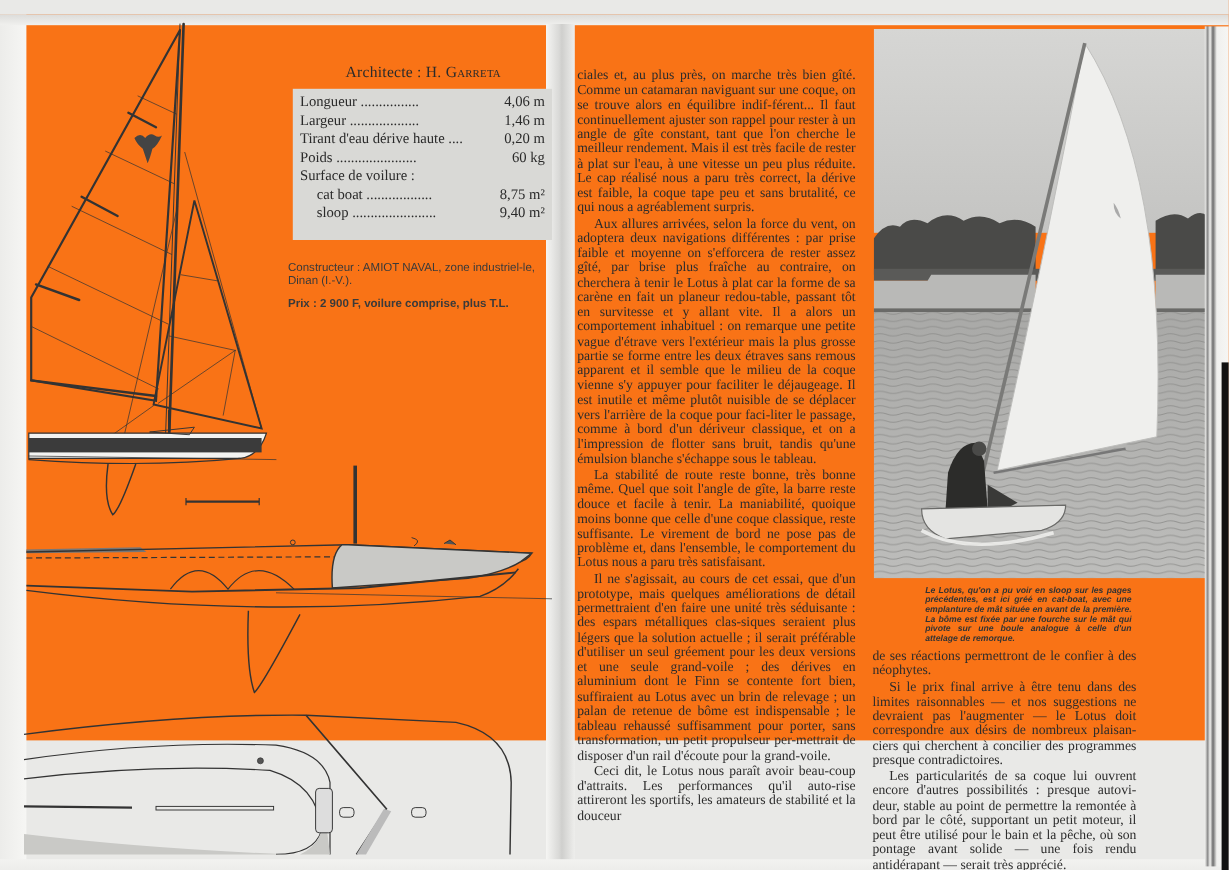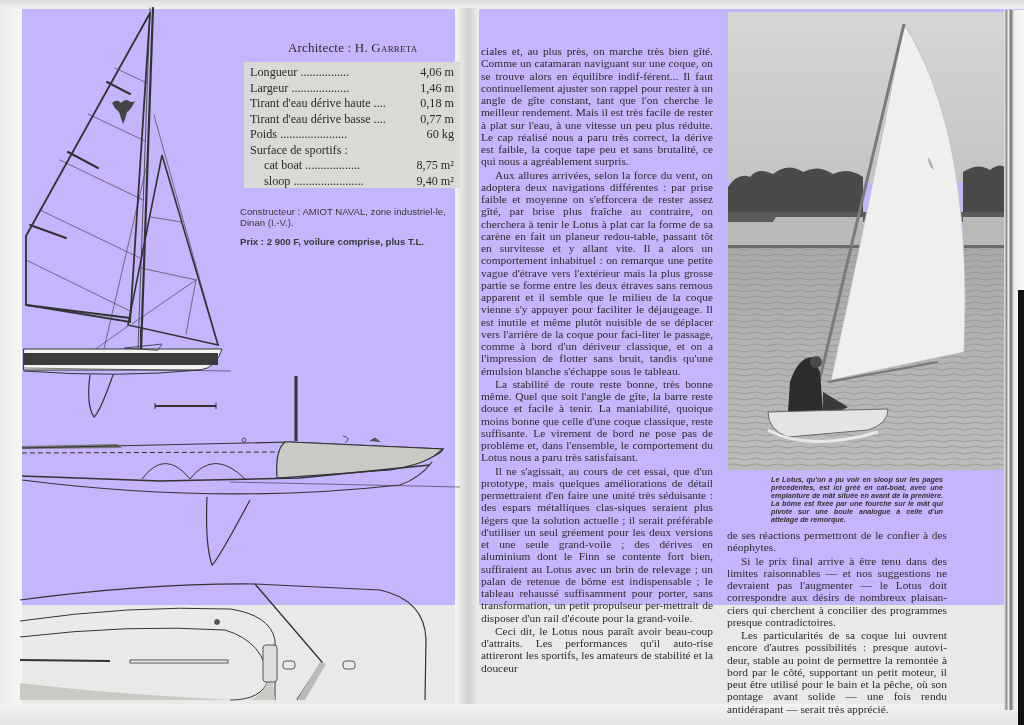--- a/index.html
+++ b/index.html
@@ -3,22 +3,22 @@
 <meta charset="utf-8">
 <style>
   html, body { margin:0; padding:0; }
   body {
     width:1024px; height:725px; overflow:hidden; position:relative;
     background:#e9e9e7;
     font-family:"Liberation Serif", "DejaVu Serif", serif;
     color:#2a2a2a;
   }
   .spread {
-    position:absolute; left:0; top:0; width:1024px; height:605px;
-    background:#c4b5fd;
+    position:absolute; left:0; top:12px; width:1024px; height:605px;
+    background:#f97316;
   }
   .left-margin {
     position:absolute; left:0; top:0; width:22px; height:725px;
     background:linear-gradient(90deg,#ececea,#f6f6f4);
   }
   .top-edge {
     position:absolute; left:0; top:0; width:1024px; height:9px;
     background:linear-gradient(180deg,#dcdcda,#f0f0ee);
   }
   .bottom-edge {
@@ -188,32 +188,28 @@
     <div class="spec-row">
         <span class="lbl">Longueur ................</span>
         <span class="val">4,06 m</span>
       </div>
     <div class="spec-row">
         <span class="lbl">Largeur ...................</span>
         <span class="val">1,46 m</span>
       </div>
     <div class="spec-row">
         <span class="lbl">Tirant d'eau dérive haute ....</span>
-        <span class="val">0,18 m</span>
-      </div>
-    <div class="spec-row">
-        <span class="lbl">Tirant d'eau dérive basse ....</span>
-        <span class="val">0,77 m</span>
+        <span class="val">0,20 m</span>
       </div>
     <div class="spec-row">
         <span class="lbl">Poids ......................</span>
         <span class="val">60 kg</span>
       </div>
     <div class="spec-row">
-        <span class="lbl">Surface de sportifs :</span>
+        <span class="lbl">Surface de voilure :</span>
         <span class="val"></span>
       </div>
     <div class="spec-row indent">
         <span class="lbl">cat boat ..................</span>
         <span class="val">8,75 m²</span>
       </div>
     <div class="spec-row indent">
         <span class="lbl">sloop .......................</span>
         <span class="val">9,40 m²</span>
       </div>

